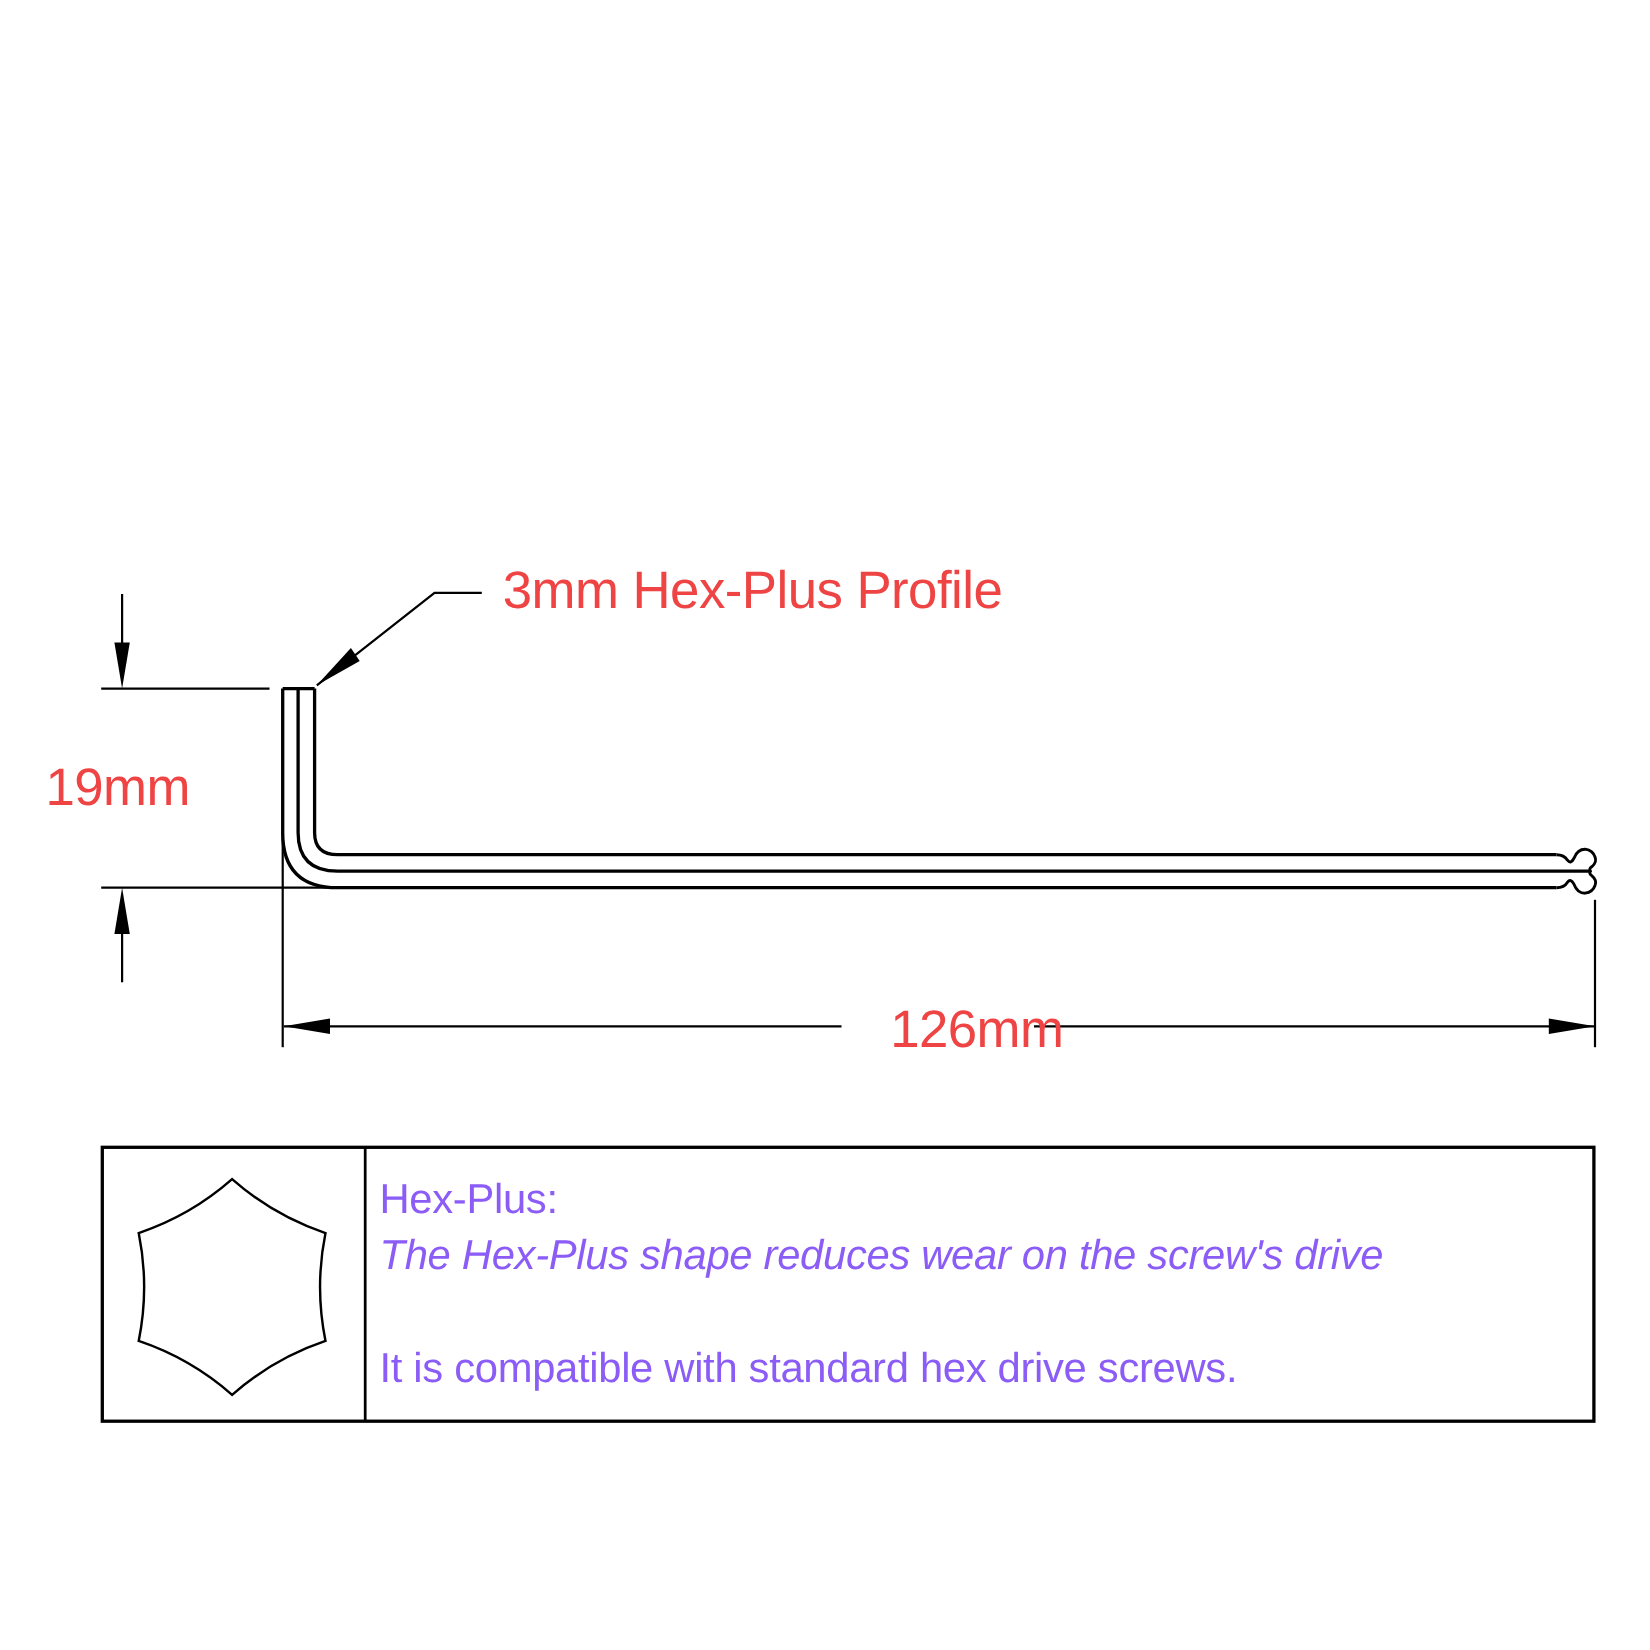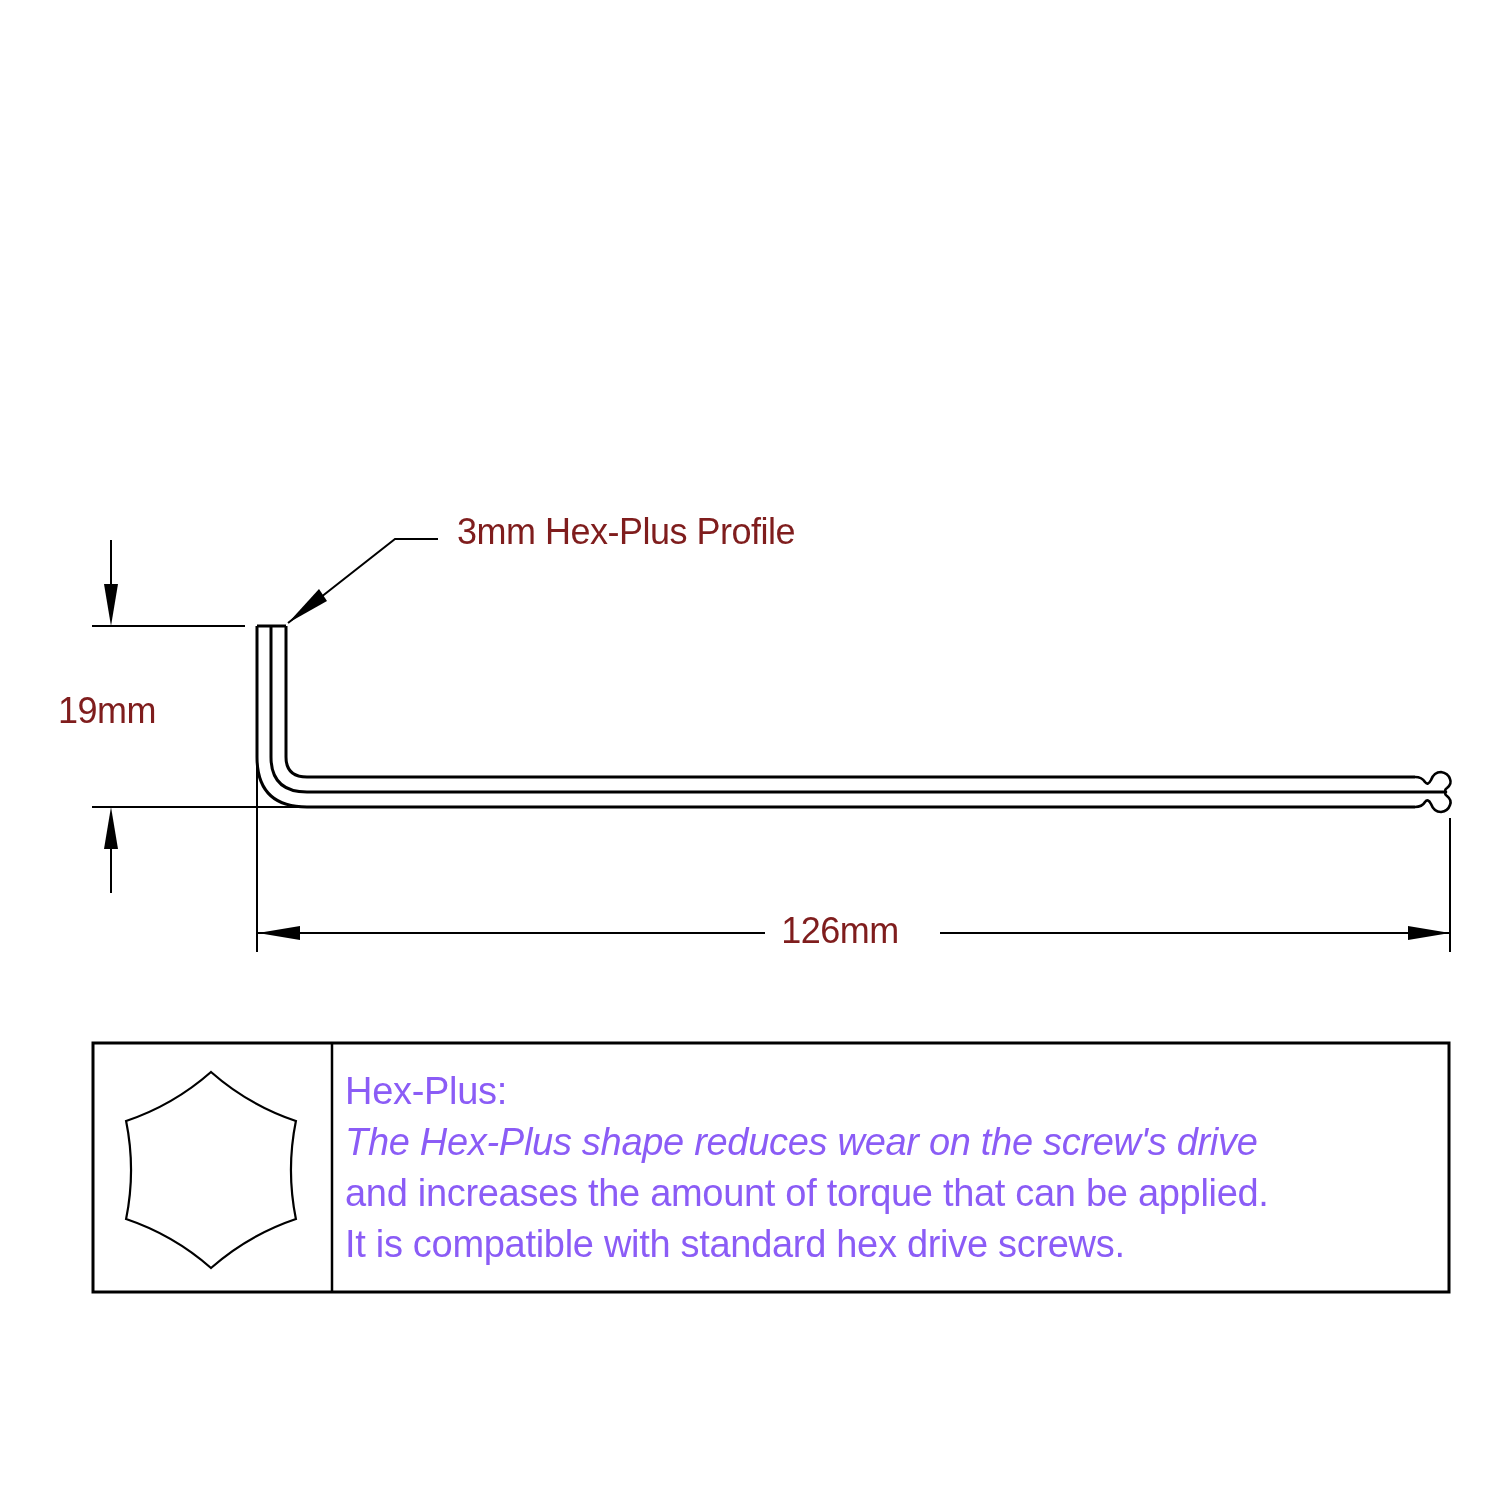--- a/index.html
+++ b/index.html
@@ -7,24 +7,24 @@
     position:relative;
     width:1500px;height:1500px;
     background:#ffffff;
     font-family:"Liberation Sans", sans-serif;
     color:#000;
     overflow:hidden;
   }
   #stage svg{position:absolute;left:0;top:0;}
   .dim-label{
     position:absolute;
-    font-size:36px;
+    font-size:48px;
     line-height:1.1;
     white-space:nowrap;
-    color:#7f1d1d;
+    color:#ef4444;
     letter-spacing:-0.5px;
   }
   .info-text{
     position:absolute;
     left:345px;
     top:1066px;
     font-size:38px;
     line-height:51px;
     letter-spacing:-0.3px;
     white-space:nowrap;
@@ -96,19 +96,18 @@
                Q173.5,1235 126.1,1219
                Q136,1170 126.1,1121
                Q173.5,1105 211,1072 Z"></path>
     </g>
   </svg>
 
   <div class="dim-label" style="left:457px;top:512px;">3mm Hex-Plus Profile</div>
 
   <div class="dim-label" style="left:107px;top:691px;transform:translateX(-50%);">19mm</div>
 
-  <div class="dim-label" style="left:840px;top:911px;transform:translateX(-50%);">126mm</div>
+  <div class="dim-label" style="left:888px;top:911px;transform:translateX(-50%);">126mm</div>
 
   <div class="info-text" style="top:1066px;">Hex-Plus:</div>
   <div class="info-text" style="top:1117px;font-style:italic;">The Hex-Plus shape reduces wear on the screw's drive</div>
-  <div class="info-text" style="top:1168px;">and increases the amount of torque that can be applied.</div>
   <div class="info-text" style="top:1219px;">It is compatible with standard hex drive screws.</div>
 </div>
 
 </body></html>

